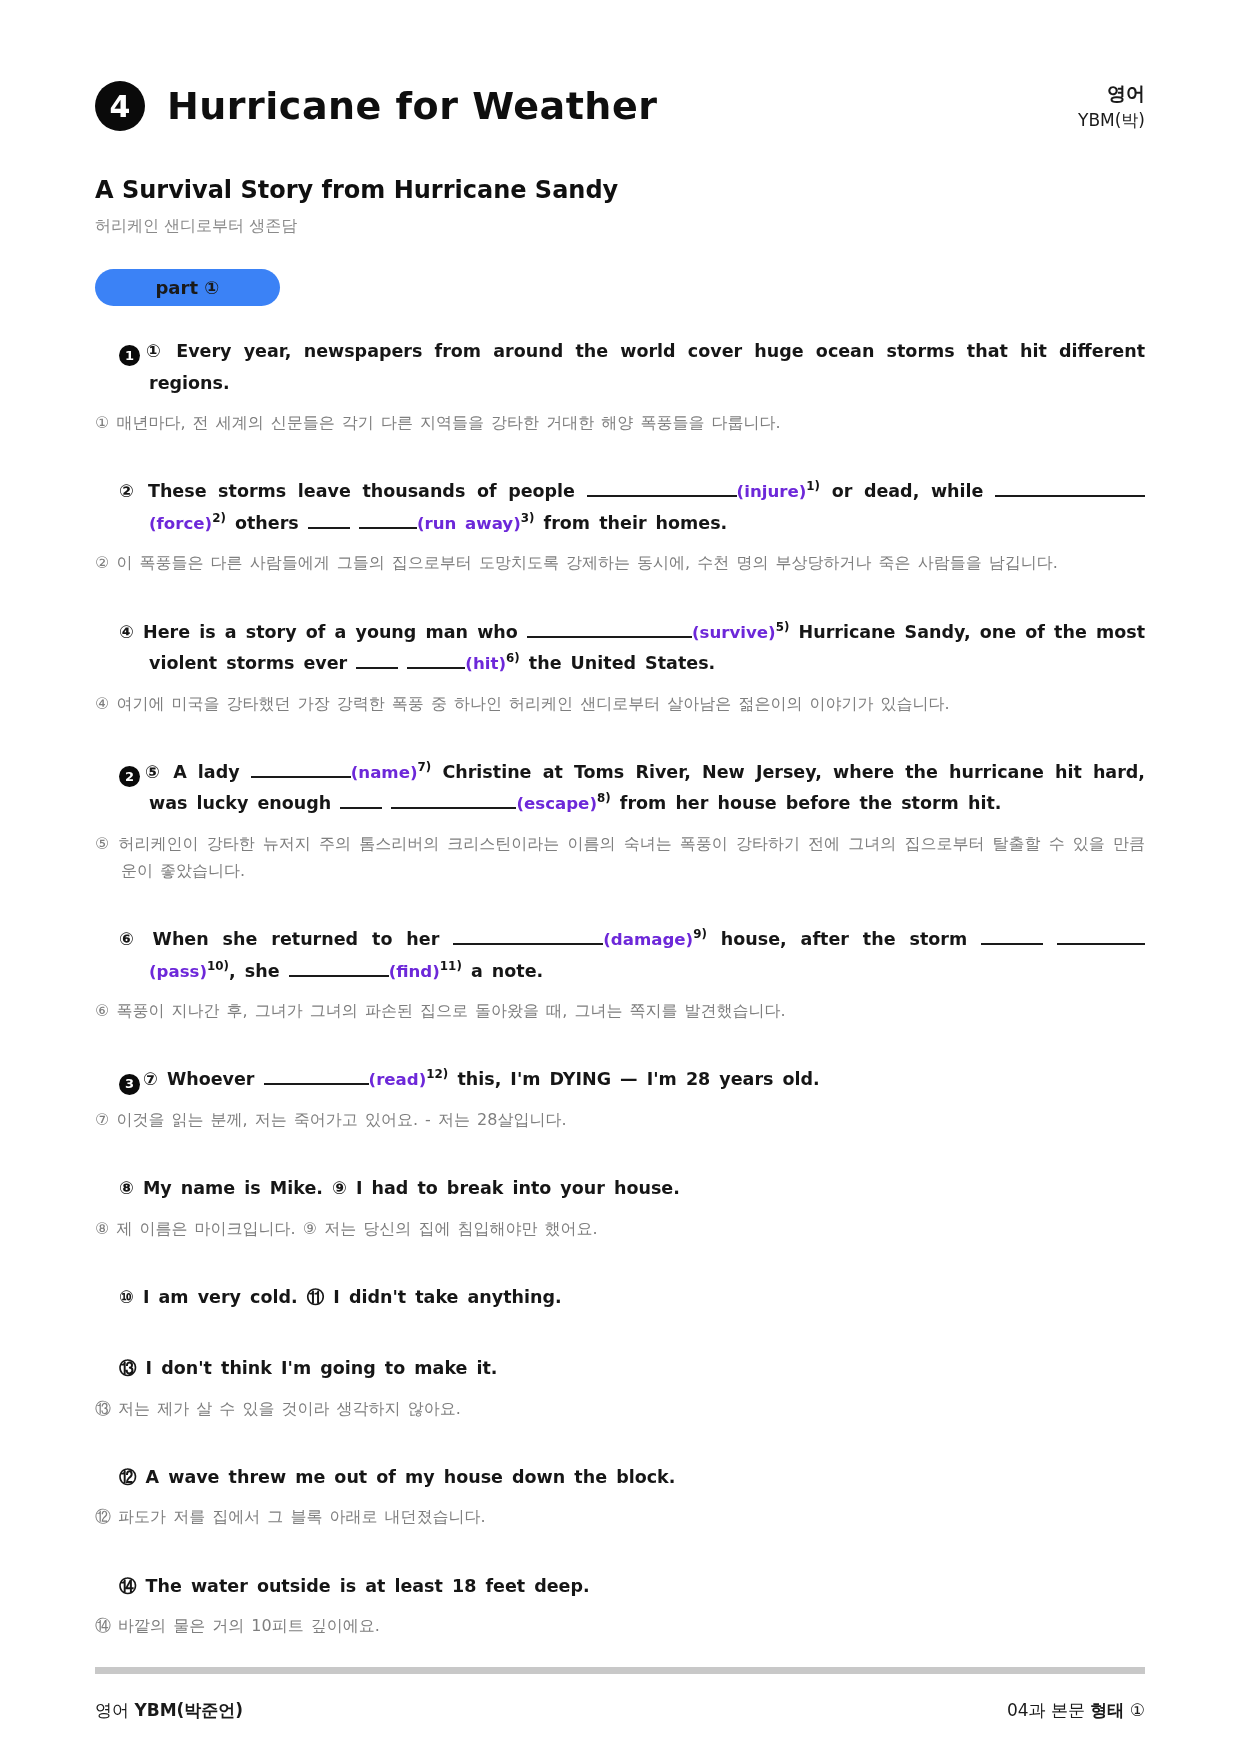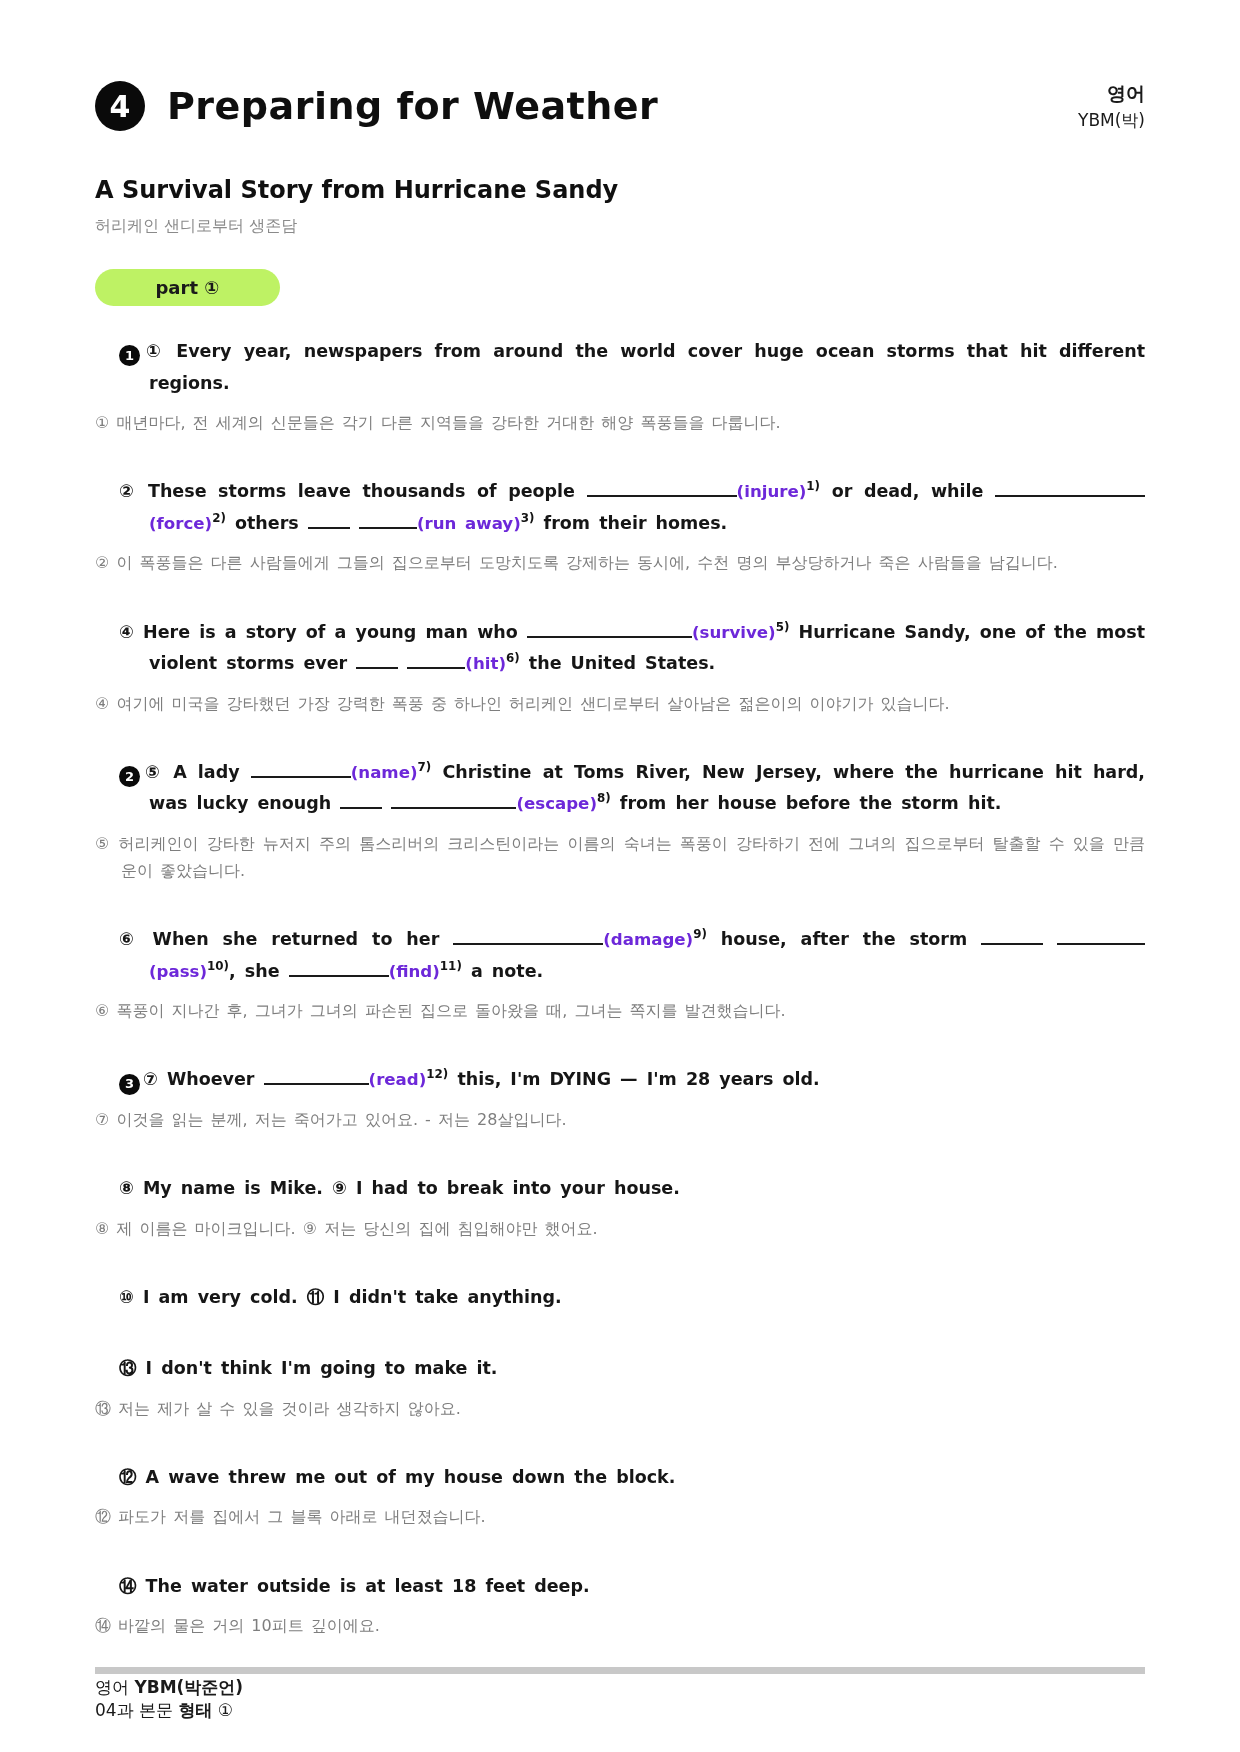--- a/index.html
+++ b/index.html
@@ -26,21 +26,21 @@
   }
   .header-right{margin-left:auto;text-align:right;line-height:1.45;}
   .header-right .subject{font-size:19px;font-weight:700;color:#1a1a1a;}
   .header-right .publisher{font-size:17px;font-weight:500;color:#1a1a1a;}
   
   .section-title{margin-top:44px;font-size:24px;font-weight:700;color:#101010;}
   .section-subtitle{margin-top:12px;font-size:16px;color:#8a8a8a;}
   .part-badge{
     margin-top:32px;margin-bottom:30px;
     width:185px;height:37px;border-radius:19px;
-    background:#bef264;display:flex;align-items:center;justify-content:center;
+    background:#3b82f6;display:flex;align-items:center;justify-content:center;
     font-size:18px;font-weight:700;color:#1a1a1a;
   }
   
   .item{margin-bottom:40px;}
   .en{
     font-size:17.5px;font-weight:700;color:#161616;
     line-height:1.8;text-align:justify;word-spacing:3px;
     padding-left:30px;text-indent:-30px;margin-left:24px;
   }
   .ko{
@@ -59,32 +59,32 @@
     display:inline-block;height:3px;
     border-bottom:2.5px solid #1a1a1a;
   }
   .hint{color:#6d28d9;font-weight:600;font-size:0.95em;}
   sup.supnum{font-size:0.68em;font-weight:700;color:#141414;line-height:0;}
   
   .footer-rule{position:absolute;left:95px;right:95px;bottom:78px;height:7px;background:#c8c8c8;}
   .footer-row{
     position:absolute;left:95px;right:95px;bottom:30px;
     display:flex;justify-content:space-between;align-items:baseline;
-    font-size:17px;color:#1a1a1a;flex-direction:column;
+    font-size:17px;color:#1a1a1a;
   }
   .fbold{font-weight:700;}
 </style>
 </head>
 <body>
 
 <div class="page">
 
   <div class="header-row">
     <span class="lesson-circle">4</span>
-    <span class="doc-title">Preparing for Weather</span>
+    <span class="doc-title">Hurricane for Weather</span>
     <span class="header-right">
       <div class="subject">영어</div>
       <div class="publisher">YBM(박)</div>
     </span>
   </div>
 
   <div class="section-title">A Survival Story from Hurricane Sandy</div>
   <div class="section-subtitle">허리케인 샌디로부터 생존담</div>
 
   <div class="part-badge">part ①</div>

